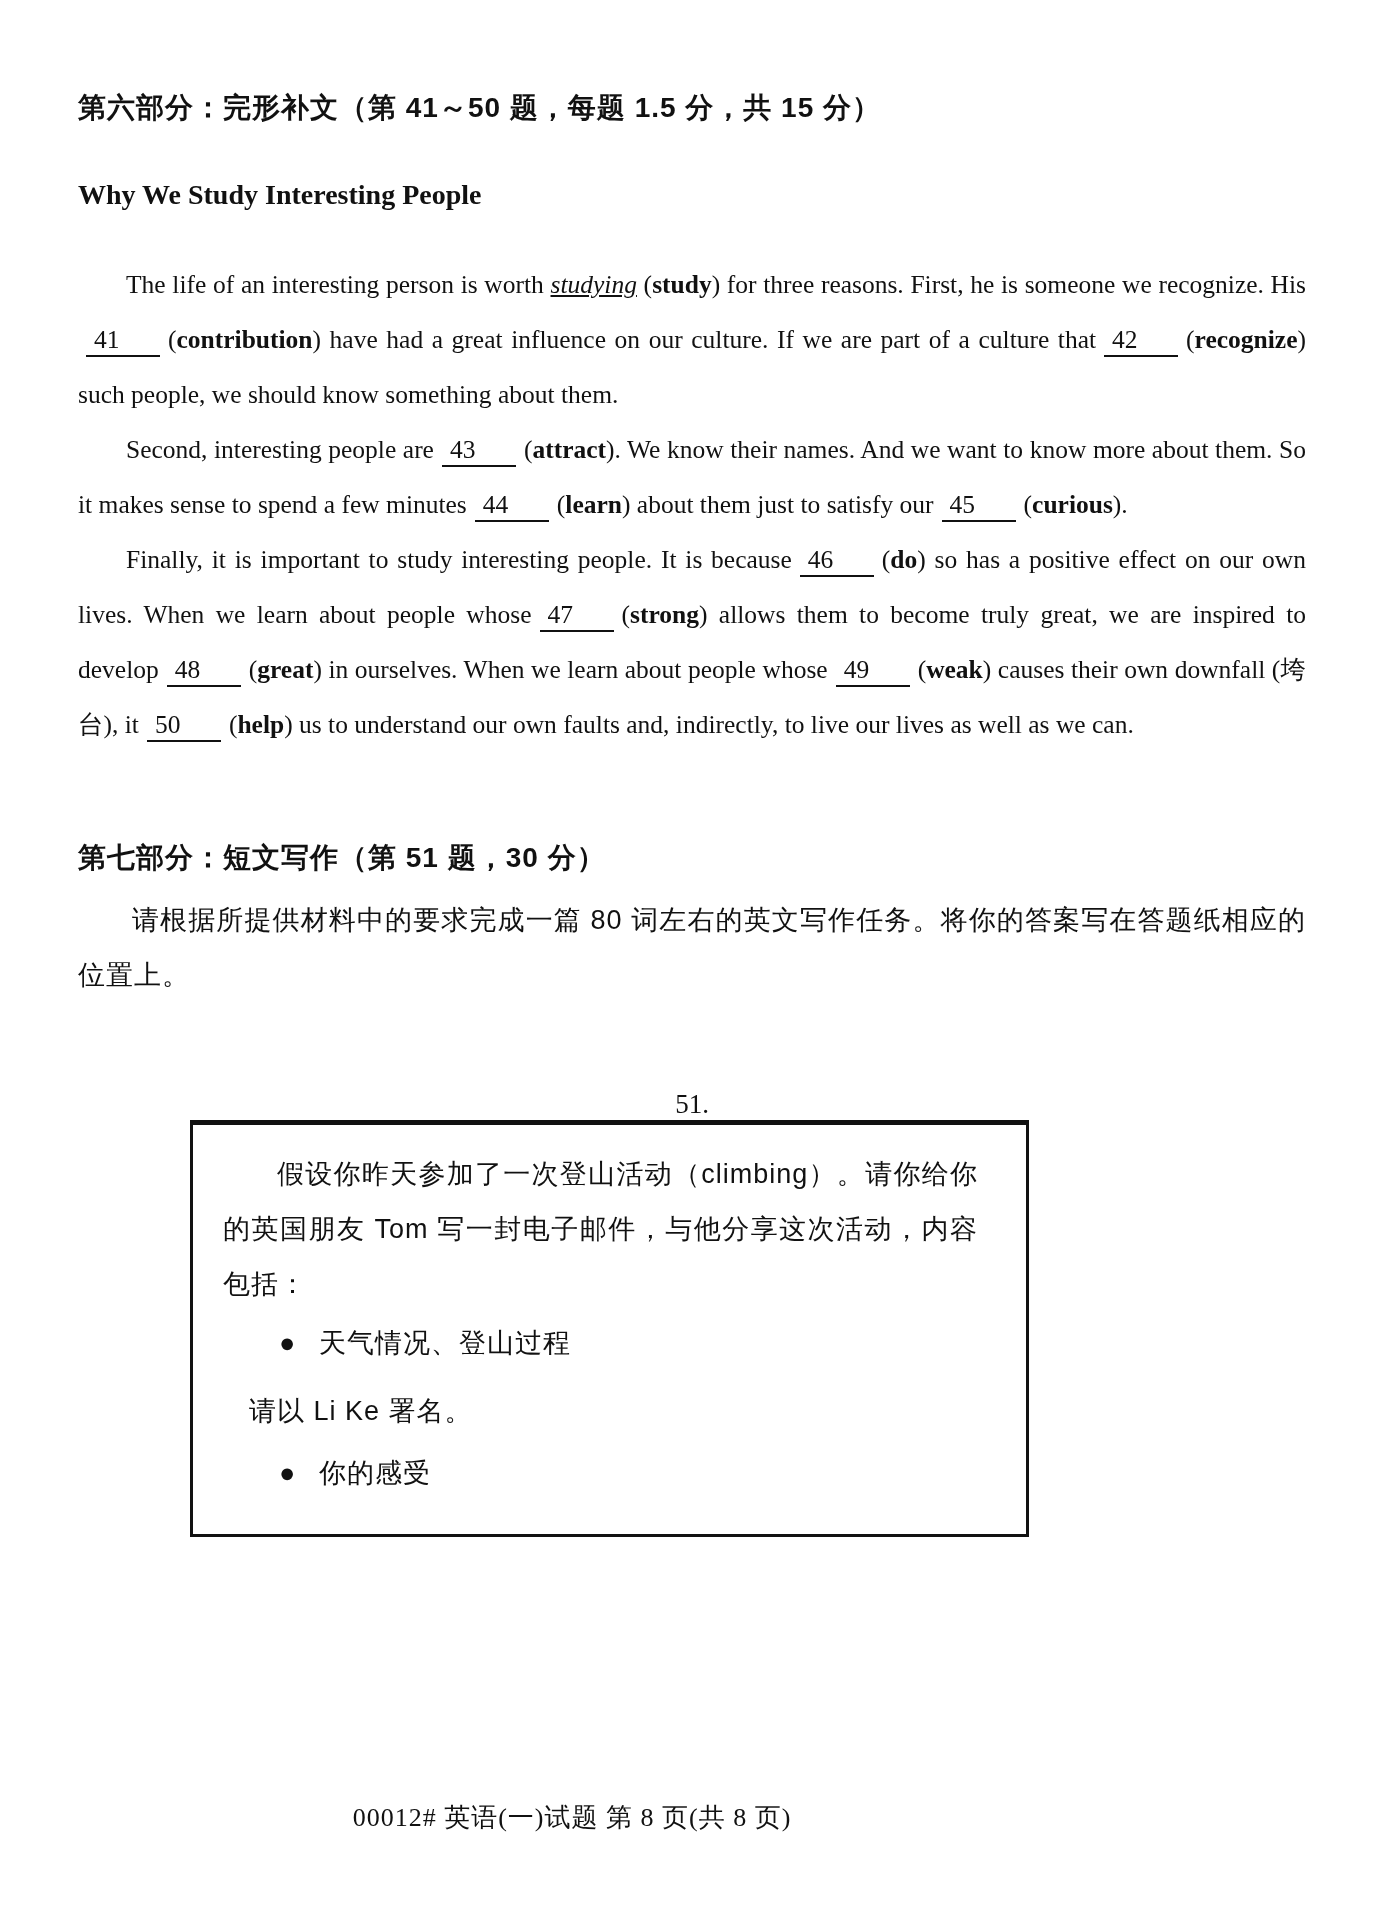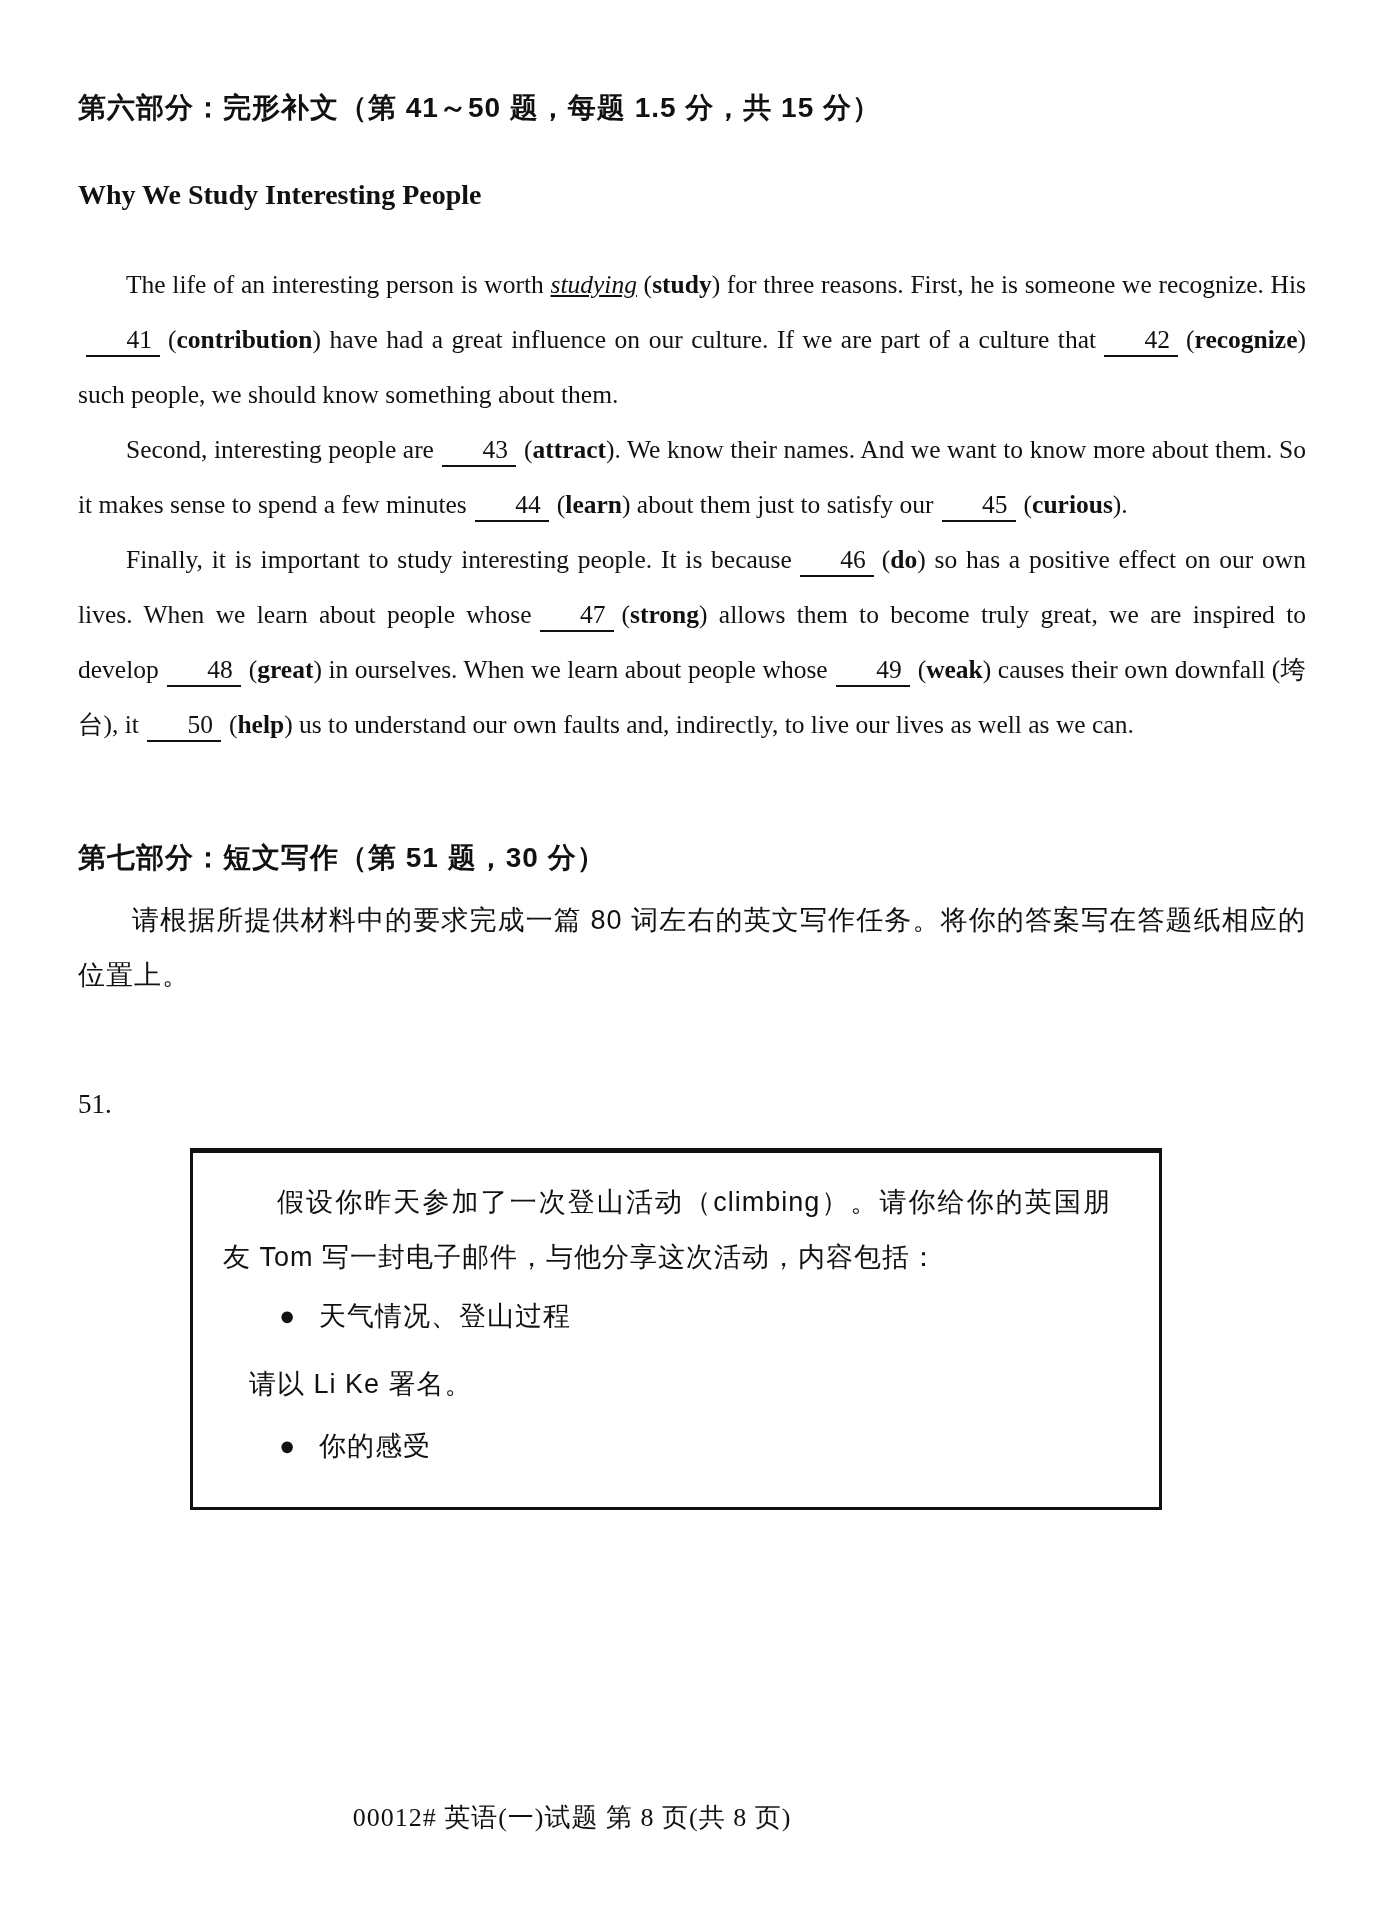--- a/index.html
+++ b/index.html
@@ -56,36 +56,36 @@
   .passage b { font-weight: bold; }
   .italic-underline {
     font-style: italic;
     text-decoration: underline;
   }
   .blank {
     display: inline-block;
     min-width: 58px;
     padding: 0 8px;
     margin: 0 8px;
-    text-align: right;
+    text-align: left;
     text-indent: 0;
     border-bottom: 2px solid #111;
     line-height: 1.15;
   }
   .section7-heading { margin-top: 86px; }
   .q-number {
     margin-top: 86px;
     font-size: 27px;
     font-family: "Liberation Serif", serif;
+    text-align: center;
   }
   .prompt-box {
     box-sizing: border-box;
-    margin-top: 28px;
     margin-left: 112px;
-    width: 972px;
+    width: 839px;
     border: 3px solid #111;
     border-top-width: 5px;
     padding: 22px 48px 30px 30px;
   }
   .prompt-box .cn-para { margin-top: 0; }
   .bullet-line {
     font-size: 27px;
     line-height: 62px;
     letter-spacing: 1px;
     padding-left: 56px;

